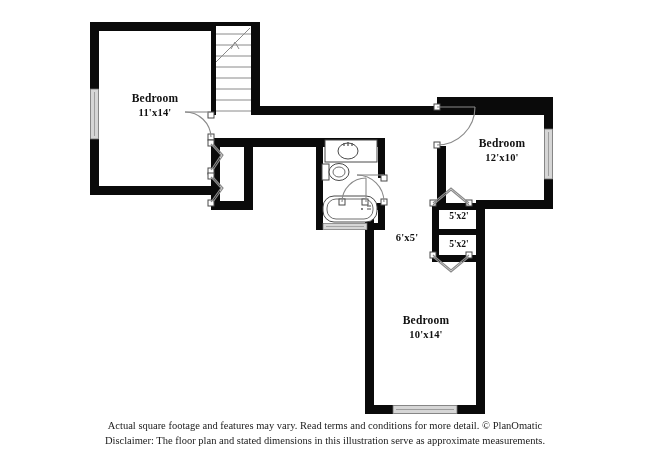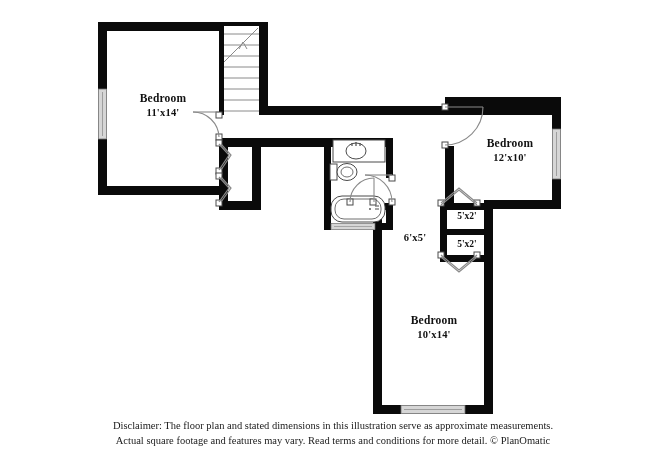--- a/index.html
+++ b/index.html
@@ -10,21 +10,21 @@
   }
   body {
     width: 650px;
     height: 473px;
     position: relative;
     font-family: "Liberation Serif", "DejaVu Serif", serif;
     overflow: hidden;
   }
   #plan-root {
     position: absolute;
-    left: 8px;
+    left: 0;
     top: 0;
     width: 588px;
     height: 473px;
   }
   svg#floorplan-svg {
     display: block;
     width: 650px;
     height: 473px;
   }
   .room-label {
@@ -252,16 +252,16 @@
 
       <text class="room-label room-dims" x="407" y="241">6'x5'</text>
 
       <text class="closet-dims" x="459" y="219">5'x2'</text>
       <text class="closet-dims" x="459" y="247">5'x2'</text>
     </g>
 
   </svg>
 
   <div class="disclaimer">
+    <div>Actual square footage and features may vary. Read terms and conditions for more detail. © PlanOmatic</div>
     <div>Disclaimer: The floor plan and stated dimensions in this illustration serve as approximate measurements.</div>
-    <div>Actual square footage and features may vary. Read terms and conditions for more detail. © PlanOmatic</div>
   </div>
 </div>
 
 </body></html>

